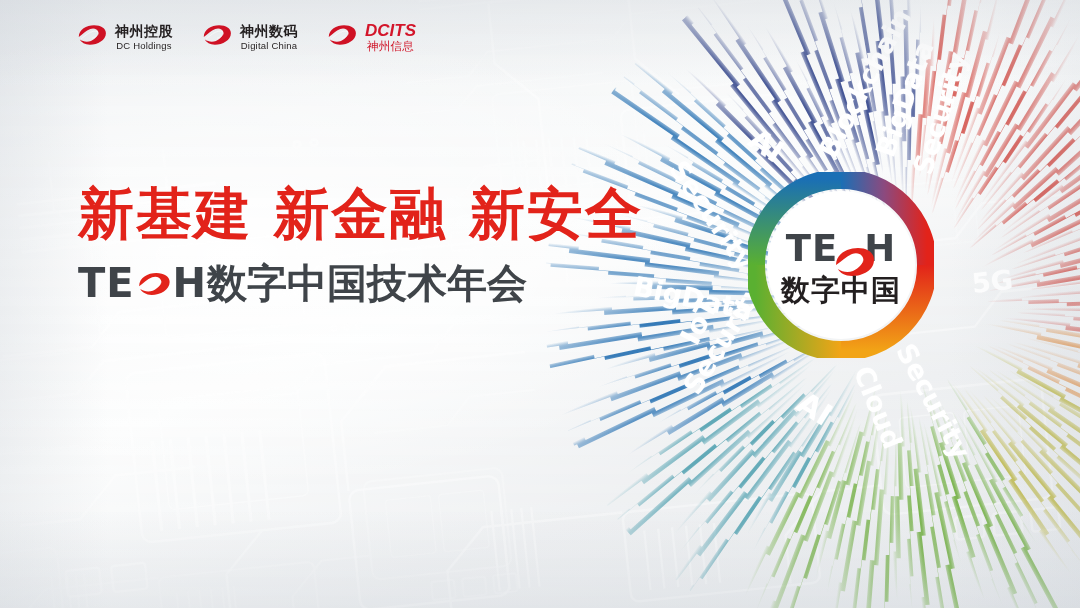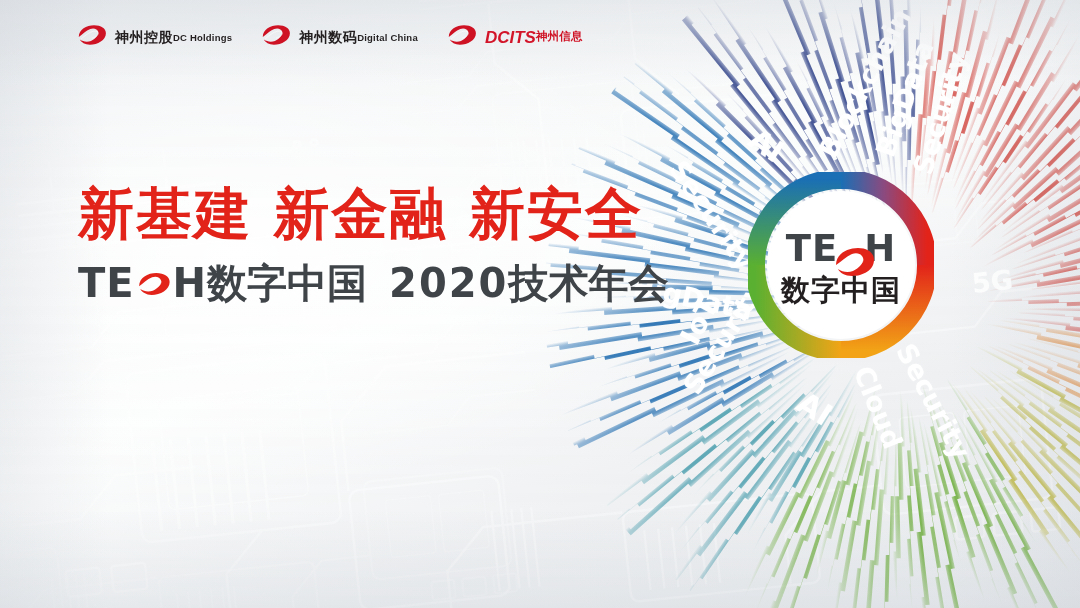--- a/index.html
+++ b/index.html
@@ -26,24 +26,24 @@
       linear-gradient(to bottom, rgba(205,210,216,.35) 0%, rgba(255,255,255,0) 14%),
       linear-gradient(to top, rgba(200,206,213,.30) 0%, rgba(255,255,255,0) 16%),
       linear-gradient(to right, rgba(198,204,211,.28) 0%, rgba(255,255,255,0) 10%),
       linear-gradient(to left, rgba(198,204,211,.22) 0%, rgba(255,255,255,0) 12%);
   }
 
   
   .logobar{position:absolute;left:76px;top:22px;display:flex;align-items:center;gap:28px;}
   .logo{display:flex;align-items:center;gap:7px;}
   .swoosh{flex:none;}
-  .logotext{display:flex;flex-direction:row;line-height:1;}
+  .logotext{display:flex;flex-direction:column;line-height:1;}
   .cn{font-size:14px;font-weight:bold;color:#231f20;letter-spacing:.5px;white-space:nowrap;}
   .cn.red{color:#d3152a;font-size:17px;letter-spacing:0;font-style:italic;}
-  .en{font-size:9.5px;font-weight:bold;color:#231f20;letter-spacing:.2px;white-space:nowrap;margin-top:3px;}
+  .en{font-size:9.5px;font-weight:normal;color:#231f20;letter-spacing:.2px;white-space:nowrap;margin-top:3px;text-align:center;}
   .en.gap{margin-top:2px;}
 
   
   .headline{
     position:absolute;left:78px;top:186px;
     font-family:"DejaVu Sans","Liberation Sans",sans-serif;
     font-size:56px;font-weight:bold;color:#e2231a;
     letter-spacing:2px;white-space:nowrap;line-height:1;
     text-shadow:0 1px 0 rgba(255,255,255,.6);
   }
@@ -447,17 +447,16 @@
     <span class="lt">TE</span>
     <span class="inl-swoosh">
       <svg width="36" height="30" viewBox="0 0 92 60" aria-hidden="true">
         <path d="M8,36 C8,14 30,2 52,2 C72,2 86,11 86,25 C86,45 62,58 40,58 C26,58 15,51 11,43
                  C20,49 32,51 43,47 C57,41 66,29 64,21 C62,13 51,9 41,13 C28,18 20,27 8,36 Z" fill="#e2231a"></path>
         <path d="M15,41 C27,31 39,21 51,19 C59,18 64,21 64,25 C64,31 56,37 46,39" fill="none" stroke="#ffffff" stroke-width="2.6" opacity="0.6"></path>
       </svg>
     </span>
     <span class="lt">H</span>
     <span class="zh">数字中国</span>
-    <span class="yr">2020</span>
     <span class="yr2">技术年会</span>
   </div>
 
 </div>
 
 </body></html>

